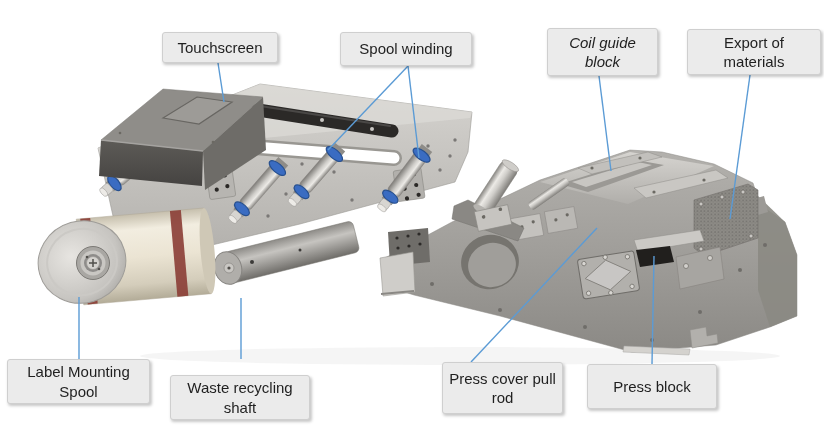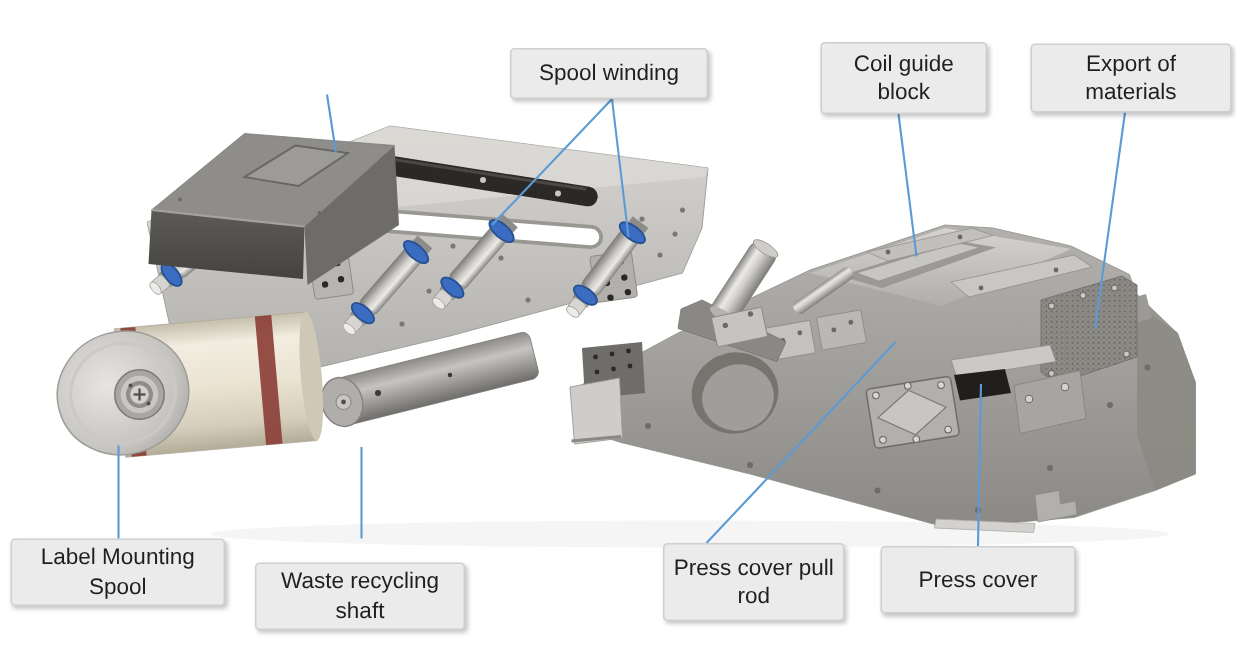--- a/index.html
+++ b/index.html
@@ -10,21 +10,21 @@
   #machine-svg{position:absolute;left:0;top:0;}
   .callout{
     position:absolute;box-sizing:border-box;
     display:flex;align-items:center;justify-content:center;text-align:center;
     background:#ebebeb;border:1px solid #cfcfcf;border-radius:3px;
     box-shadow:1.5px 2px 3px rgba(0,0,0,.22);
     font-size:15px;line-height:1.28;color:#1f1f1f;padding:3px 6px;
   }
   #cl-touchscreen{left:162px;top:32px;width:116px;height:31px;}
   #cl-spool{left:340px;top:32px;width:132px;height:34px;}
-  #cl-coil{left:547px;top:28px;width:111px;height:48px;}
+  #cl-coil{left:547px;top:28px;width:111px;height:48px;font-style:italic;}
   #cl-export{left:687px;top:29px;width:134px;height:46px;}
   #cl-sleeve{left:7px;top:359px;width:143px;height:45px;}
   #cl-waste{left:170px;top:359px;width:140px;height:45px;margin-top:16px;}
   #cl-pullrod{left:410px;top:362px;width:121px;height:52px;margin-left:32px;}
   #cl-presscover{left:587px;top:364px;width:130px;height:45px;}
 </style>
 </head>
 <body>
 
 <div id="stage">
@@ -312,20 +312,21 @@
     <line x1="408" y1="66" x2="419" y2="158"></line>
     <line x1="599" y1="76" x2="611" y2="171"></line>
     <line x1="750" y1="75" x2="730" y2="219"></line>
     <line x1="79" y1="359" x2="79" y2="297"></line>
     <line x1="241" y1="359" x2="241" y2="298"></line>
     <line x1="471" y1="362" x2="597" y2="228"></line>
     <line x1="652" y1="364" x2="654" y2="256"></line>
   </g>
 </svg>
 
+  <div class="callout" id="cl-touchscreen">Touchscreen</div>
   <div class="callout" id="cl-spool">Spool winding</div>
   <div class="callout" id="cl-coil">Coil guide block</div>
   <div class="callout" id="cl-export">Export of materials</div>
   <div class="callout" id="cl-sleeve">Label Mounting Spool</div>
   <div class="callout" id="cl-waste">Waste recycling shaft</div>
   <div class="callout" id="cl-pullrod">Press cover pull rod</div>
-  <div class="callout" id="cl-presscover">Press cover</div>
+  <div class="callout" id="cl-presscover">Press block</div>
 </div>
 
 </body></html>

